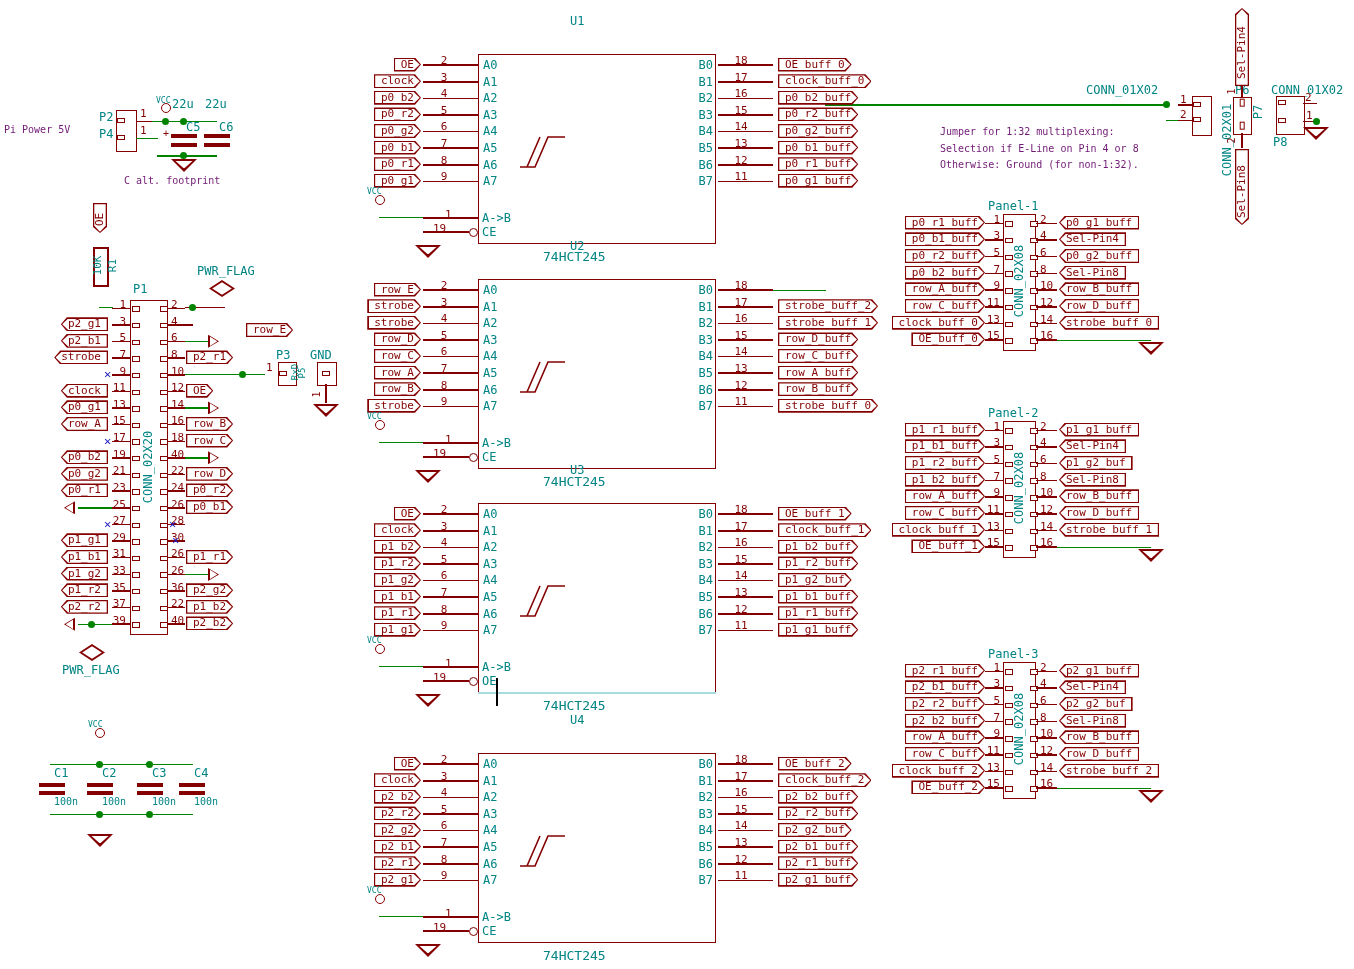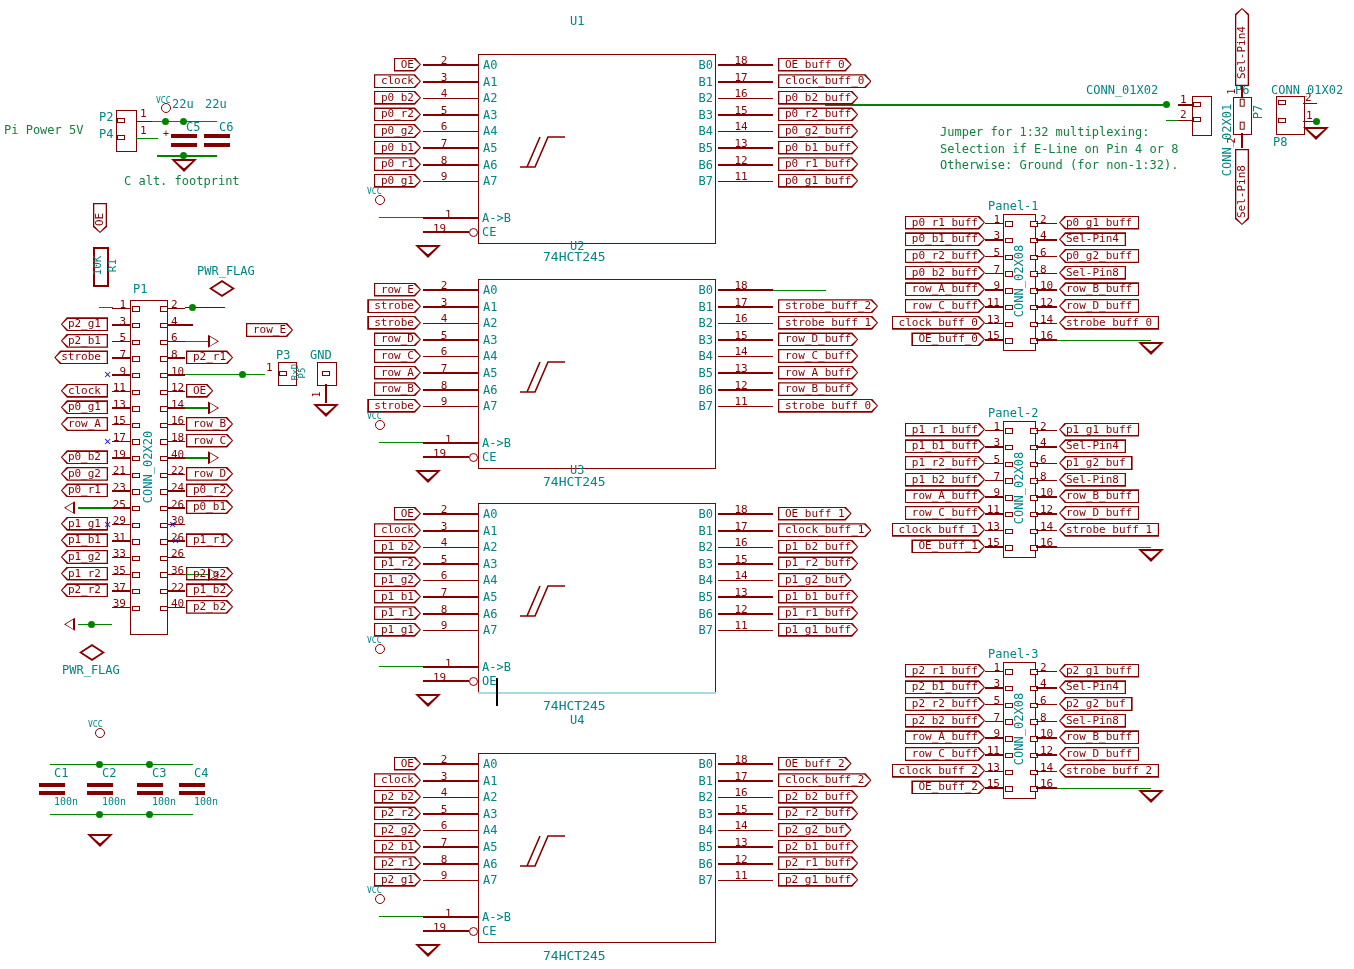--- a/index.html
+++ b/index.html
@@ -1,21 +1,21 @@
 <!DOCTYPE html>
 <html><head>
 <meta charset="utf-8">
 <style>
   html,body{margin:0;padding:0;background:#fff;}
   #sch{position:relative;width:1354px;height:969px;background:#fff;overflow:hidden;
        font-family:"DejaVu Sans Mono",monospace;}
   .t{position:absolute;white-space:nowrap;line-height:1.1;}
   .teal{color:#008484;font-size:12px;}
   .maroon{color:#840000;}
-  .blue{color:#15803d;font-size:12px;}
+  .blue{color:#701a75;font-size:10px;}
   .pnum{color:#840000;font-size:11px;position:absolute;}
   .pname{color:#008484;font-size:12px;position:absolute;}
   .wh,.wv{position:absolute;background:#008400;}
   .wh{height:1.6px;}　.wv{width:1.6px;}
   .ph,.pv{position:absolute;background:#840000;}
   .ph{height:1.6px;}  .pv{width:1.6px;}
   .box{position:absolute;border:1.8px solid #840000;background:#fff;}
   .jct{position:absolute;width:7px;height:7px;border-radius:50%;background:#008400;}
   .nc{position:absolute;color:#1a1ac8;font-size:12px;line-height:12px;}
   .vtext{position:absolute;transform:rotate(-90deg);white-space:nowrap;text-align:center;}
@@ -309,20 +309,30 @@
       <span class="ph p1lstub"></span>
       <span class="notch p1lnot"></span>
       <span class="notch p1rnot"></span>
       <span class="ph p1rstub"></span>
       <span class="pnum p1rn">26</span>
       <span class="chip pr rchipP">
           <span class="ct">p0_b1</span>
         </span>
     </div>
       <div class="p1row">
+
+      <span class="pnum p1ln">27</span>
+      <span class="ph p1lstub"></span>
+      <span class="notch p1lnot"></span>
+      <span class="notch p1rnot"></span>
+      <span class="ph p1rstub"></span>
+      <span class="pnum p1rn">28</span>
+
+    </div>
+      <div class="p1row">
       <span class="chip pl lchipP">
           <span class="ct">p1_g1</span>
         </span>
       <span class="pnum p1ln">29</span>
       <span class="ph p1lstub"></span>
       <span class="notch p1lnot"></span>
       <span class="notch p1rnot"></span>
       <span class="ph p1rstub"></span>
       <span class="pnum p1rn">30</span>
 

